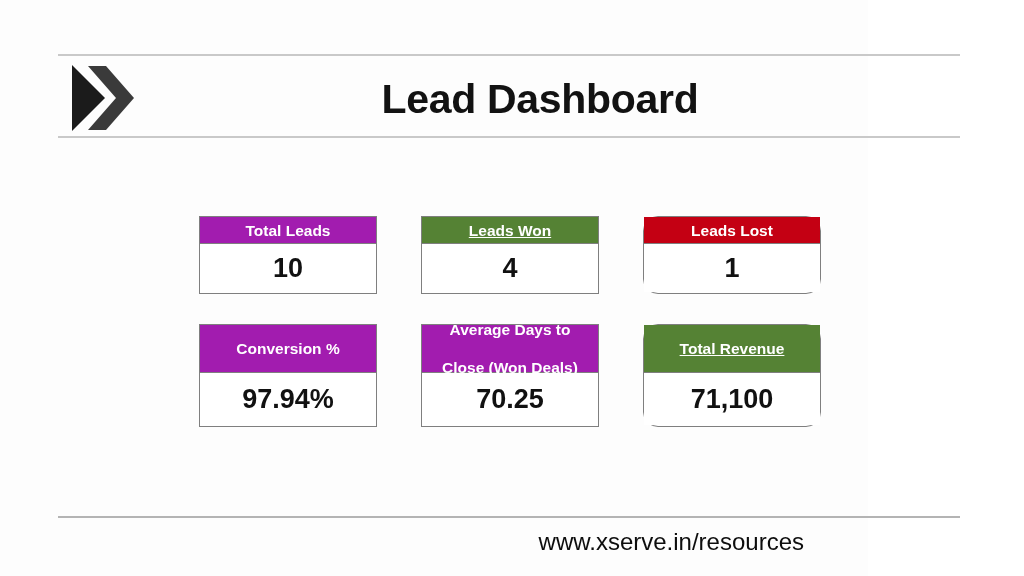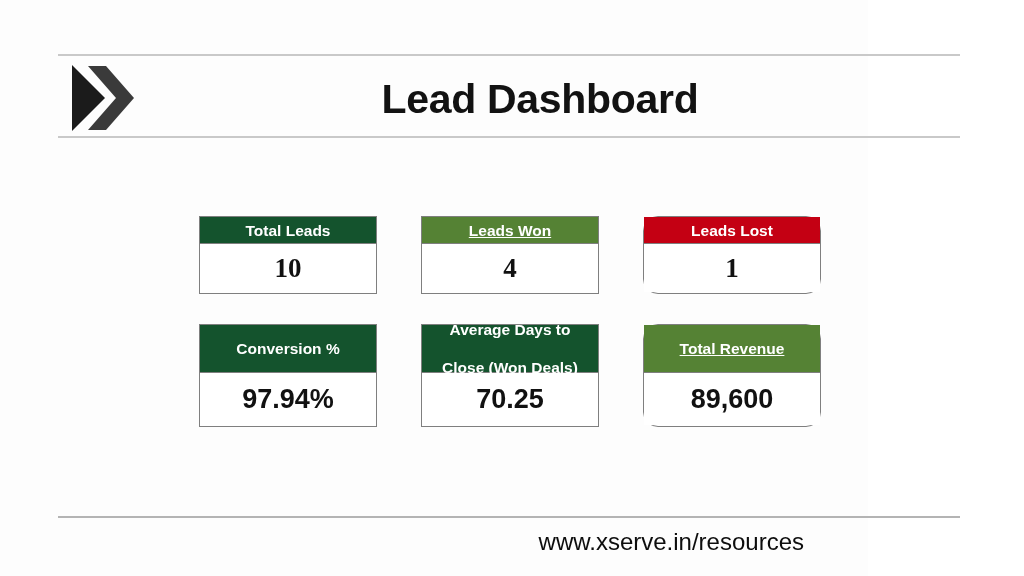--- a/index.html
+++ b/index.html
@@ -87,31 +87,31 @@
     text-align: center;
     display: flex;
     align-items: center;
     justify-content: center;
     background: #ffffff;
   }
 
   
   .row1 { top: 216px; height: 78px; }
   .row1 .card-head  { height: 27px; }
-  .row1 .card-value { height: 48px; font-family: Liberation Serif, serif; }
+  .row1 .card-value { height: 48px; }
 
   .row2 { top: 324px; height: 103px; }
   .row2 .card-head  { height: 48px; }
   .row2 .card-value { height: 52px; }
 
   .col1 { left: 199px; width: 178px; }
   .col2 { left: 421px; width: 178px; }
   .col3 { left: 643px; width: 178px; border-radius: 15px; }
 
-  .hd-blue  { background: #14532d; justify-content: flex-end; }
+  .hd-blue  { background: #a21caf; justify-content: flex-end; }
   .hd-green { background: #558234; text-decoration: underline; }
   .hd-red   { background: #c40013; }
 
   
   .footer-url {
     position: absolute;
     right: 64px;
     top: 528px;
     font-size: 24px;
     font-weight: normal;
@@ -172,20 +172,20 @@
         <span>Close (Won Deals)</span>
       </span>
     </div>
     <div class="card-value">70.25</div>
   </div>
 
   <div class="card row2 col3">
     <div class="card-head hd-green">
       <span>Total Revenue</span>
     </div>
-    <div class="card-value">89,600</div>
+    <div class="card-value">71,100</div>
   </div>
 
   <div class="rule rule-bottom"></div>
 
   <div class="footer-url">www.xserve.in/resources</div>
 
 </div>
 
 </body></html>

